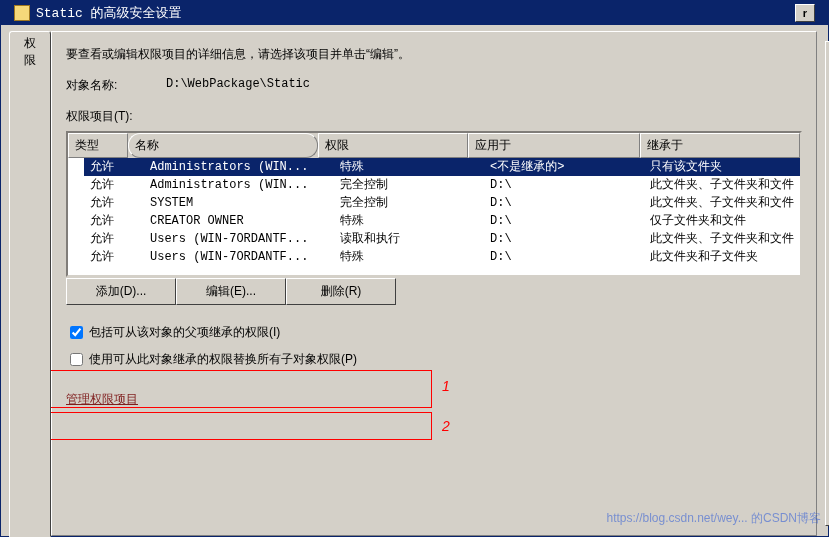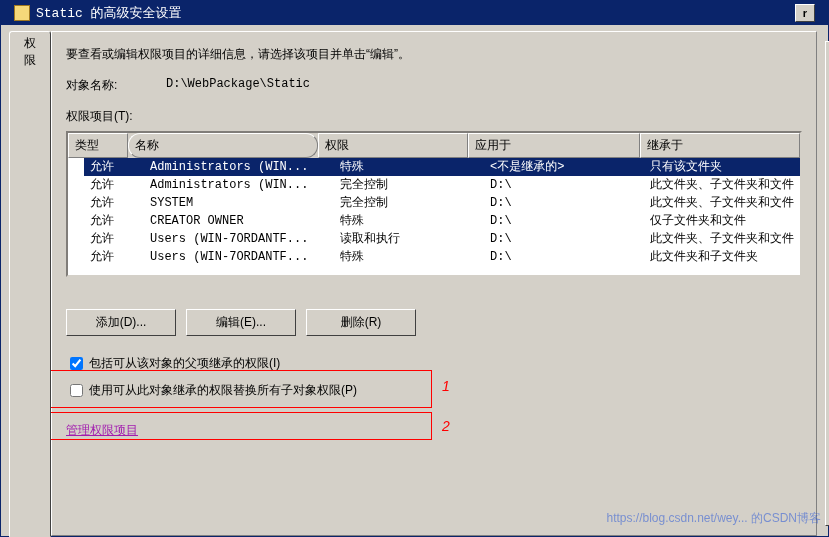--- a/index.html
+++ b/index.html
@@ -123,22 +123,21 @@
     white-space: nowrap;
     overflow: hidden;
   }
   .col-type { width: 60px; font-family: Liberation Mono, monospace; }
   .col-name { width: 190px; border-radius: 12px; }
   .col-perm { width: 150px; }
   .col-inh  { width: 160px; }
   .col-apply{ flex: 1; }
   .btn-row {
     display: flex;
-    gap: 10px;
-    margin-top: 32px;
+    margin-top: 1px;
   }
   .btn {
     min-width: 110px;
     padding: 4px 0;
     background: #d4d0c8;
     border: 1px solid;
     border-color: #fff #404040 #404040 #fff;
     text-align: center;
     font-size: 12px;
     font-family: inherit;
@@ -164,21 +163,21 @@
     font-style: italic;
   }
   .chk-row {
     display: flex;
     align-items: center;
     margin-top: 18px;
     margin-bottom: 6px;
   }
   .chk-row input { margin-right: 6px; }
   .link {
-    color: #a21caf;
+    color: #7f1d1d;
     text-decoration: underline;
     margin-top: 16px;
     display: inline-block;
   }
   .footer {
     display: flex;
     justify-content: flex-end;
     gap: 8px;
     padding: 10px 8px;
   }

